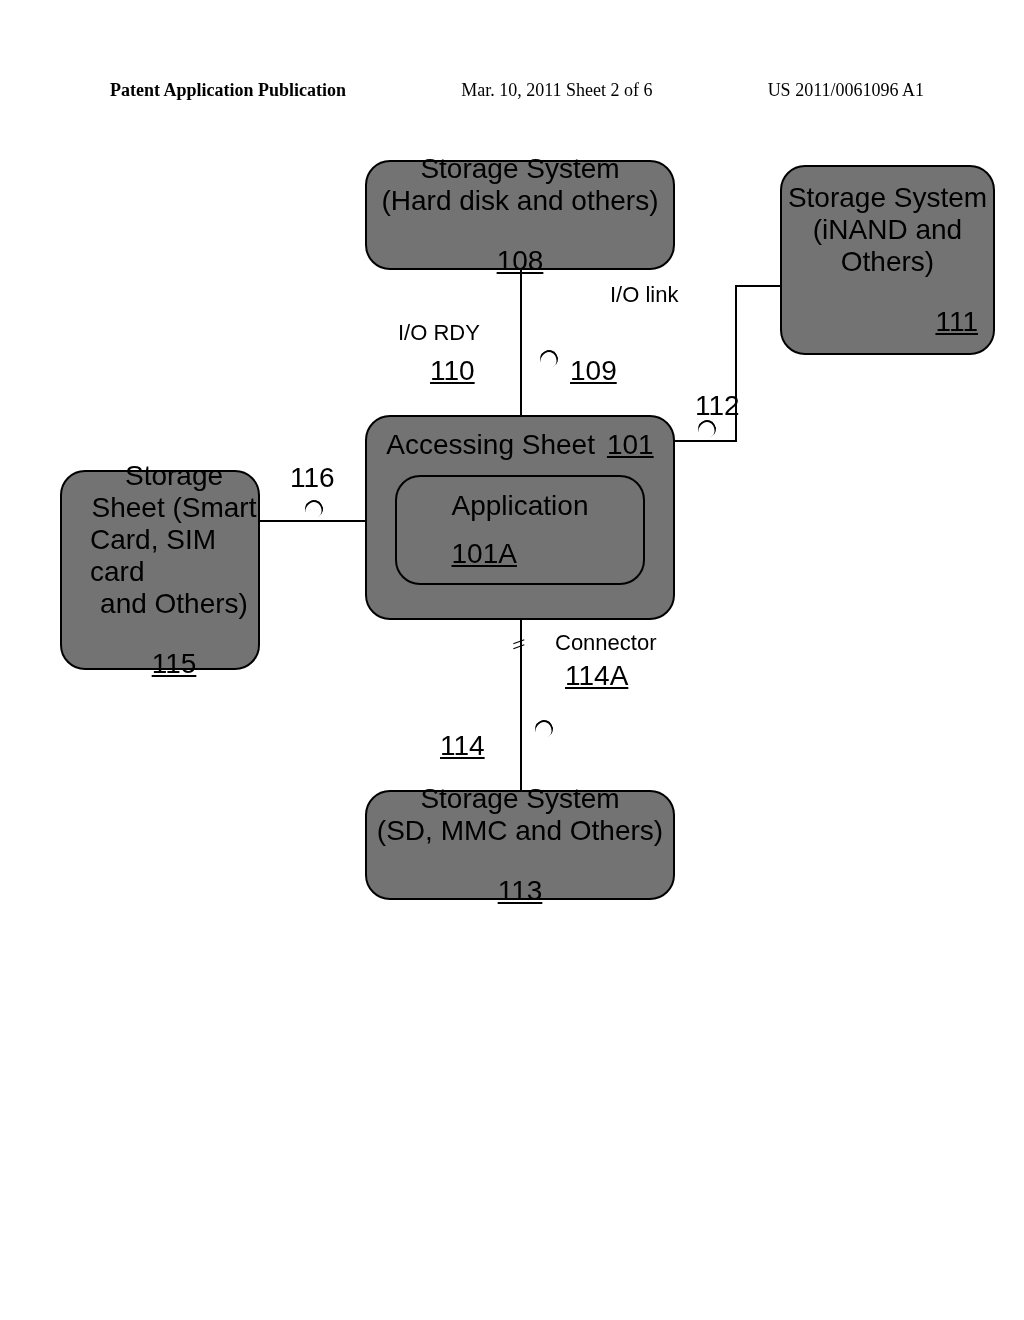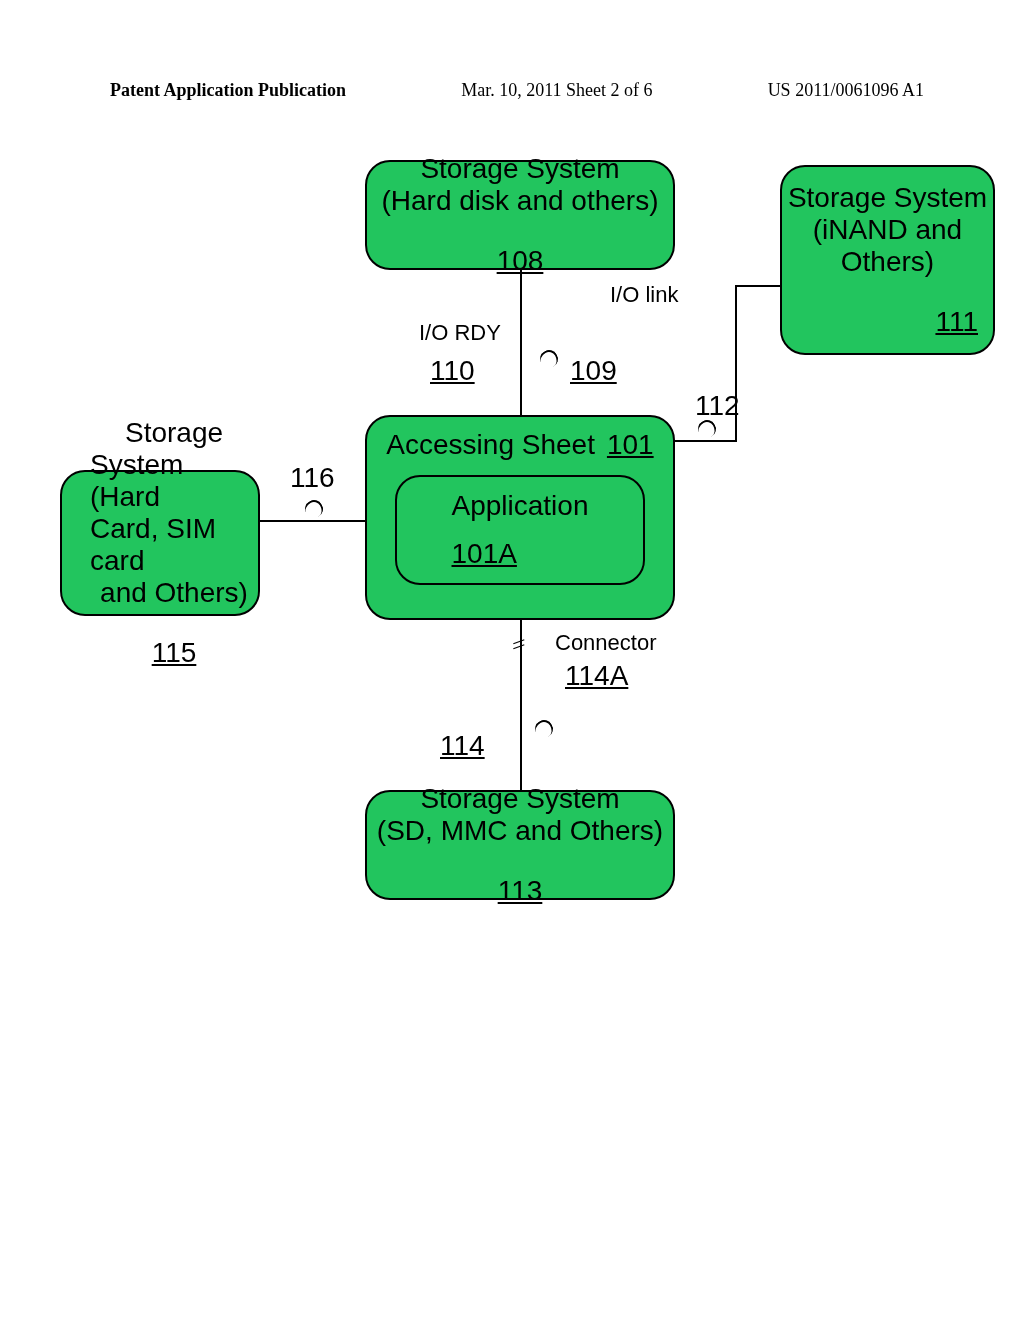--- a/index.html
+++ b/index.html
@@ -32,21 +32,21 @@
     }
     .box {
       position: absolute;
       border: 2px solid black;
       display: flex;
       flex-direction: column;
       justify-content: center;
       align-items: center;
       font-family: Arial, Helvetica, sans-serif;
       font-size: 28px;
-      background: #22c55e;
+      background: #737373;
     }
     .box .ref-num {
       text-decoration: underline;
       margin-top: 28px;
     }
     .rounded {
       border-radius: 25px;
     }
     .label {
       position: absolute;
@@ -108,21 +108,21 @@
   <div class="box rounded" style="left:225px; top:20px; width:310px; height:110px;">
     <div>Storage System</div>
     <div>(Hard disk and others)</div>
     <div class="ref-num">108</div>
   </div>
 
   <div class="line vline" style="left:380px; top:130px; height:145px;"></div>
 
   <div class="label" style="left:470px; top:142px;">I/O link</div>
 
-  <div class="label" style="left:258px; top:180px;margin-left:21px;">I/O RDY</div>
+  <div class="label" style="left:258px; top:180px;">I/O RDY</div>
 
   <div class="ref-label" style="left:290px; top:215px;"><span class="underlined">110</span></div>
 
   <div class="ref-label" style="left:430px; top:215px;"><span class="underlined">109</span></div>
   <div class="hook" style="left:400px; top:210px; transform: rotate(-30deg);"></div>
 
   <div class="box rounded" style="left:225px; top:275px; width:310px; height:205px;">
     <div style="position:absolute; top:12px; left:0; width:100%; display:flex; justify-content:center; gap:12px;">
       <span>Accessing Sheet</span>
       <span class="underlined">101</span>
@@ -148,23 +148,23 @@
     <div>(iNAND and</div>
     <div>Others)</div>
     <div style="align-self:flex-end; padding-right:15px;text-align:right;" class="ref-num">111</div>
   </div>
 
   <div class="line hline" style="left:120px; top:380px; width:105px;"></div>
 
   <div class="hook" style="left:165px; top:360px; transform: rotate(-30deg);"></div>
   <div class="ref-label" style="left:150px; top:322px;">116</div>
 
-  <div class="box rounded" style="left:-80px; top:330px; width:200px; height:146px;padding-left:28px;">
+  <div class="box rounded" style="left:-80px; top:330px; width:200px; height:200px;padding-left:28px;">
     <div>Storage</div>
-    <div>System (Hard</div>
+    <div>Sheet (Smart</div>
     <div>Card, SIM card</div>
     <div>and Others)</div>
     <div class="ref-num">115</div>
   </div>
 
   <div class="line vline" style="left:380px; top:480px; height:170px;"></div>
 
   <div class="slash-double" style="left:370px; top:490px; line-height:5px;">
     <div style="transform:rotate(-20deg)">_</div>
     <div style="transform:rotate(-20deg)">_</div>

